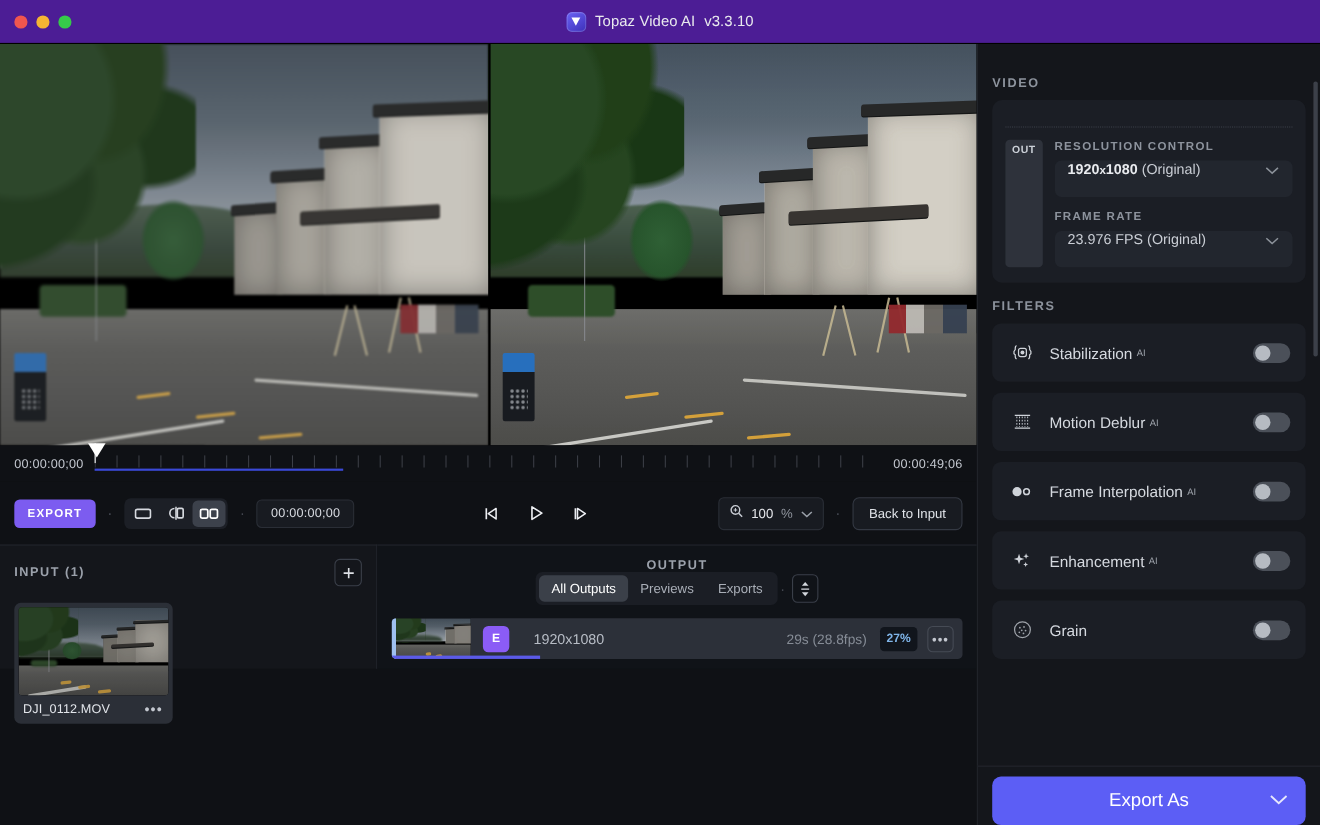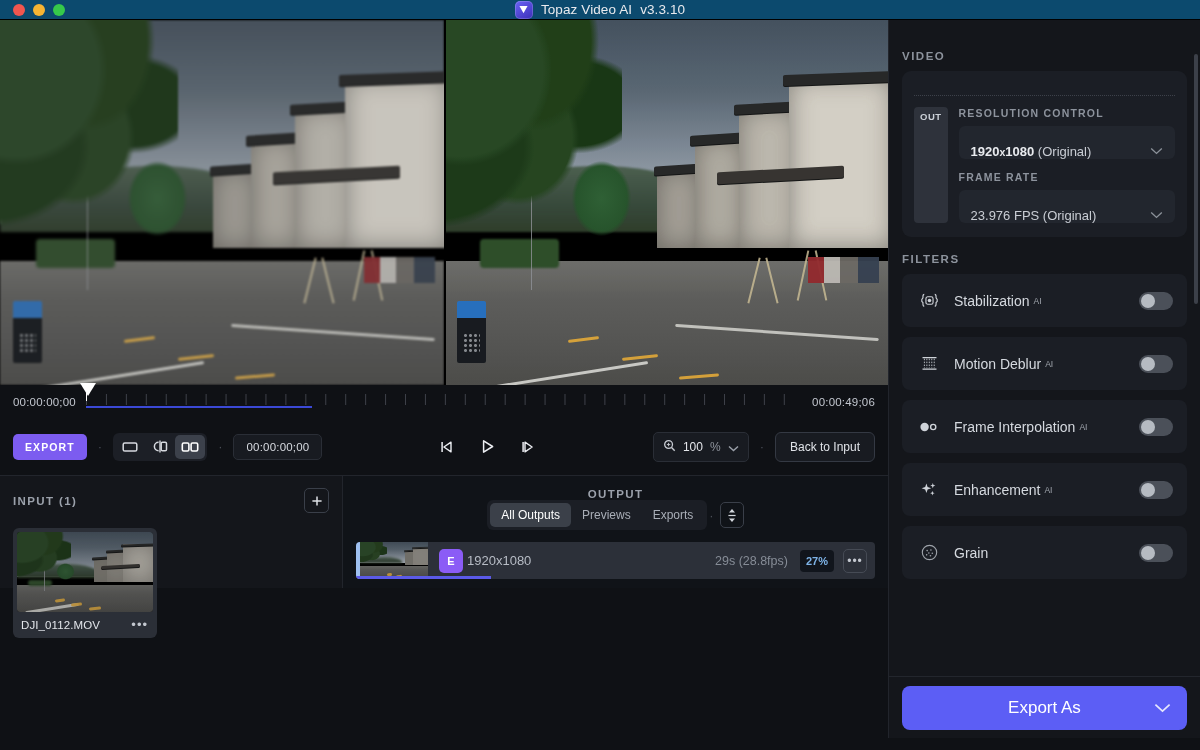--- a/index.html
+++ b/index.html
@@ -6,22 +6,22 @@
   html, body {
     width: 1200px; height: 750px;
     background: #0f1115;
     font-family: "Liberation Sans", sans-serif;
     overflow: hidden;
     -webkit-font-smoothing: antialiased;
   }
 
   
   .titlebar {
-    height: 20px; width: 1200px;
-    background: #0c4a6e;
+    height: 40px; width: 1200px;
+    background: #4c1d95;
     display: flex; align-items: center;
     position: relative;
     border-bottom: 1px solid #000;
   }
   .traffic { display: flex; gap: 8px; padding-left: 13px; }
   .tl { width: 12px; height: 12px; border-radius: 50%; }
   .tl.red { background: #f0564f; }
   .tl.yellow { background: #f5b433; }
   .tl.green { background: #36c94a; }
   .title-center {
@@ -293,21 +293,21 @@
     cursor:pointer;
   }
   .out-row-bar { position:absolute; left:0; top:0; bottom:0; width:4px; background:#9fc0f0; }
   .out-thumb { width:68px; height:37px; overflow:hidden; position:relative; margin-left:4px; background:#000; }
   .out-thumb .scene { filter: blur(.3px) brightness(.9); }
   .badge-e {
     width:24px; height:24px; border-radius:5px; background:#8b5cf6;
     color:#fff; font-size:11px; font-weight:700; display:flex;
     align-items:center; justify-content:center; margin-left:11px;
   }
-  .out-res { color:#b7bcc5; font-size:13px; margin-left:4px; }
+  .out-res { color:#b7bcc5; font-size:13px; margin-left:22px; }
   .out-meta { color:#868c96; font-size:12.5px; margin-left:auto; }
   .pct-badge {
     background:#11151c; color:#7fb4e8; font-size:11px; font-weight:700;
     padding:5px 6px; border-radius:4px; margin-left:12px;
   }
   .row-dots {
     width:24px; height:24px; border:1px solid #464b55; border-radius:5px;
     display:flex; align-items:center; justify-content:center;
     color:#c3c7cf; font-size:12px; letter-spacing:1px; margin:0 8px 0 9px; cursor:pointer;
   }
@@ -357,21 +357,21 @@
   .dotted {
     border-top: 1px dotted #3d414a; margin: 12px 0 11px 0;
   }
   .out-block { display:flex; gap:11px; }
   .ctrl-col { flex:1; }
   .ctrl-label {
     font-size:10.5px; color:#8d939d; letter-spacing:1.2px; font-weight:700; margin-bottom:7px;
   }
   .ctrl-select {
     background:#22262e; border-radius:6px; height:33px;
-    display:flex; align-items:flex-end; justify-content:space-between;
+    display:flex; align-items:flex-start; justify-content:space-between;
     padding: 0 12px; cursor:pointer; margin-bottom:12px;
   }
   .ctrl-select:last-child { margin-bottom:0; }
   .ctrl-val { font-size:13px; color:#c9cdd4; }
   .ctrl-val b { color:#e9ebef; font-weight:700; }
   .ctrl-val .xsm { font-size:10.5px; color:#e9ebef; font-weight:700; }
   .chev { color:#7d838d; }
 
   .filter-row {
     background:#1b1e25; border-radius:8px; height:53px; margin-bottom:10px;

